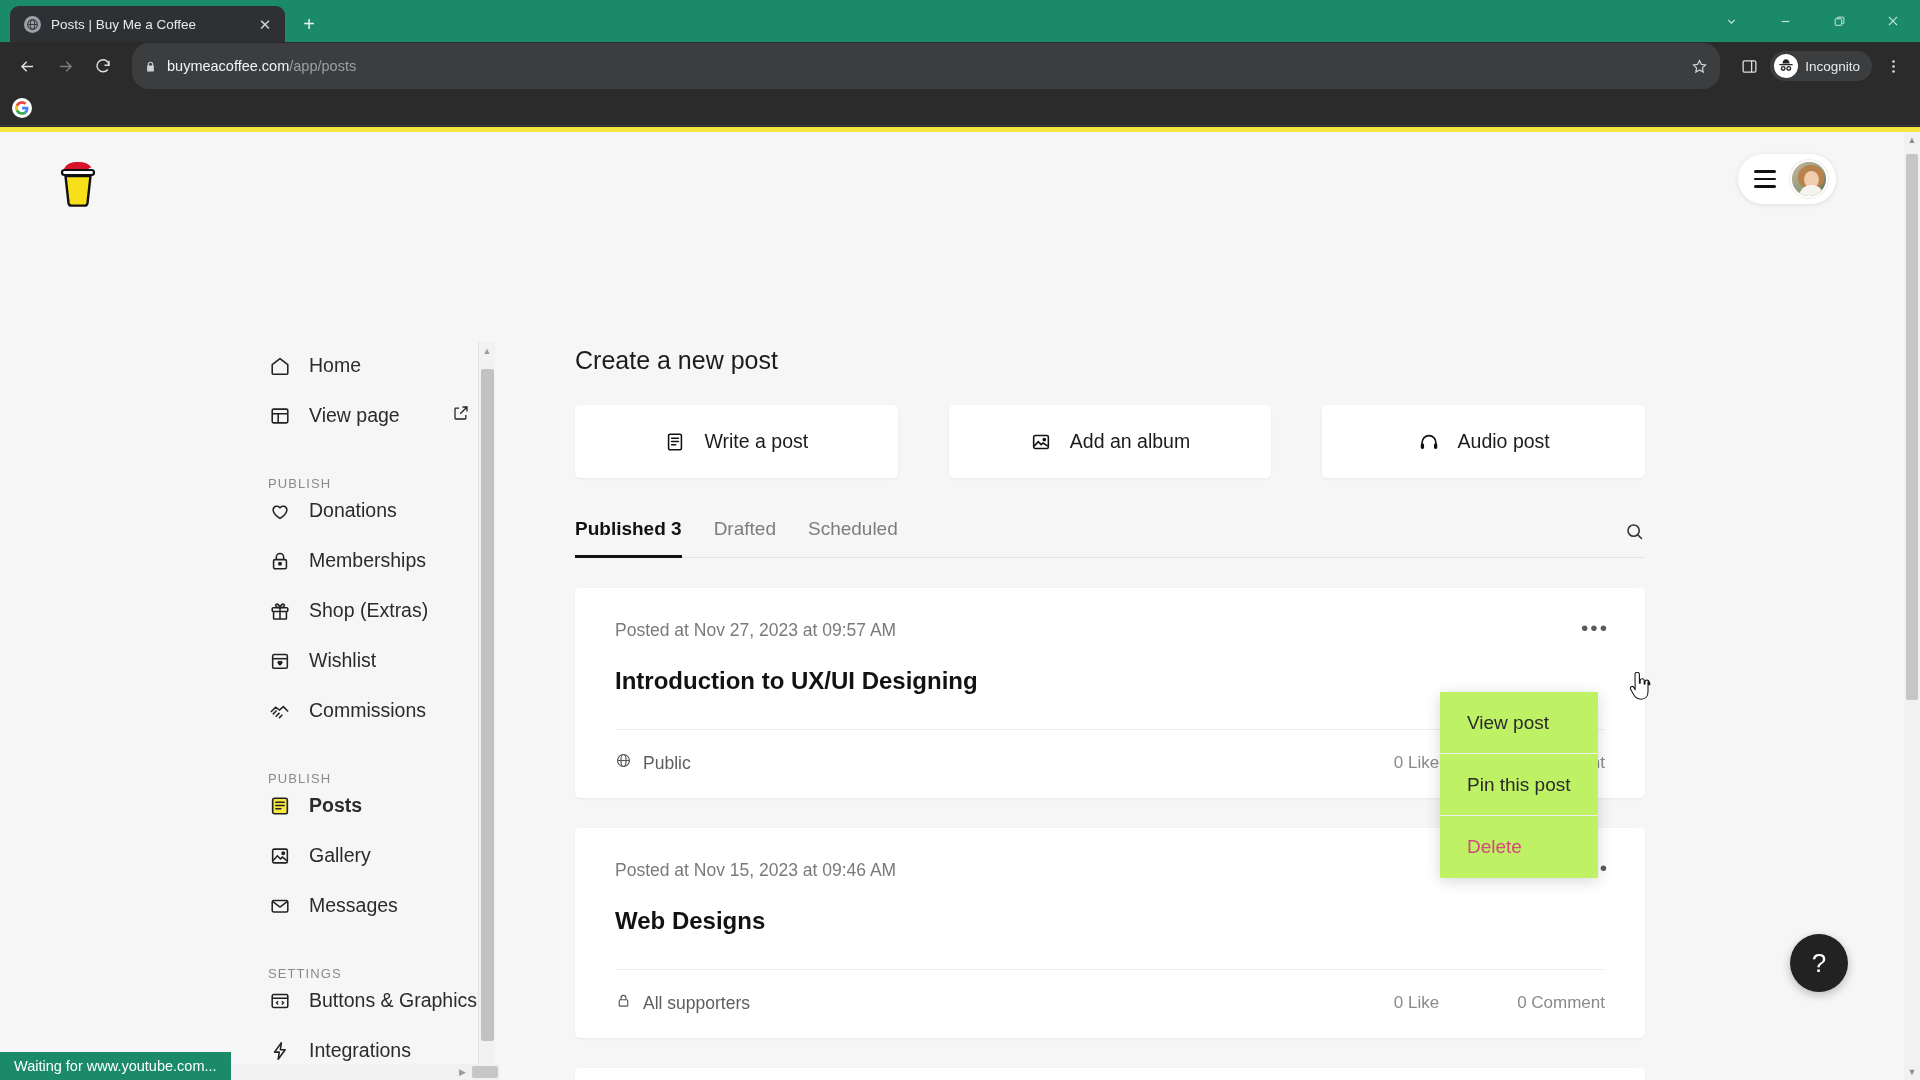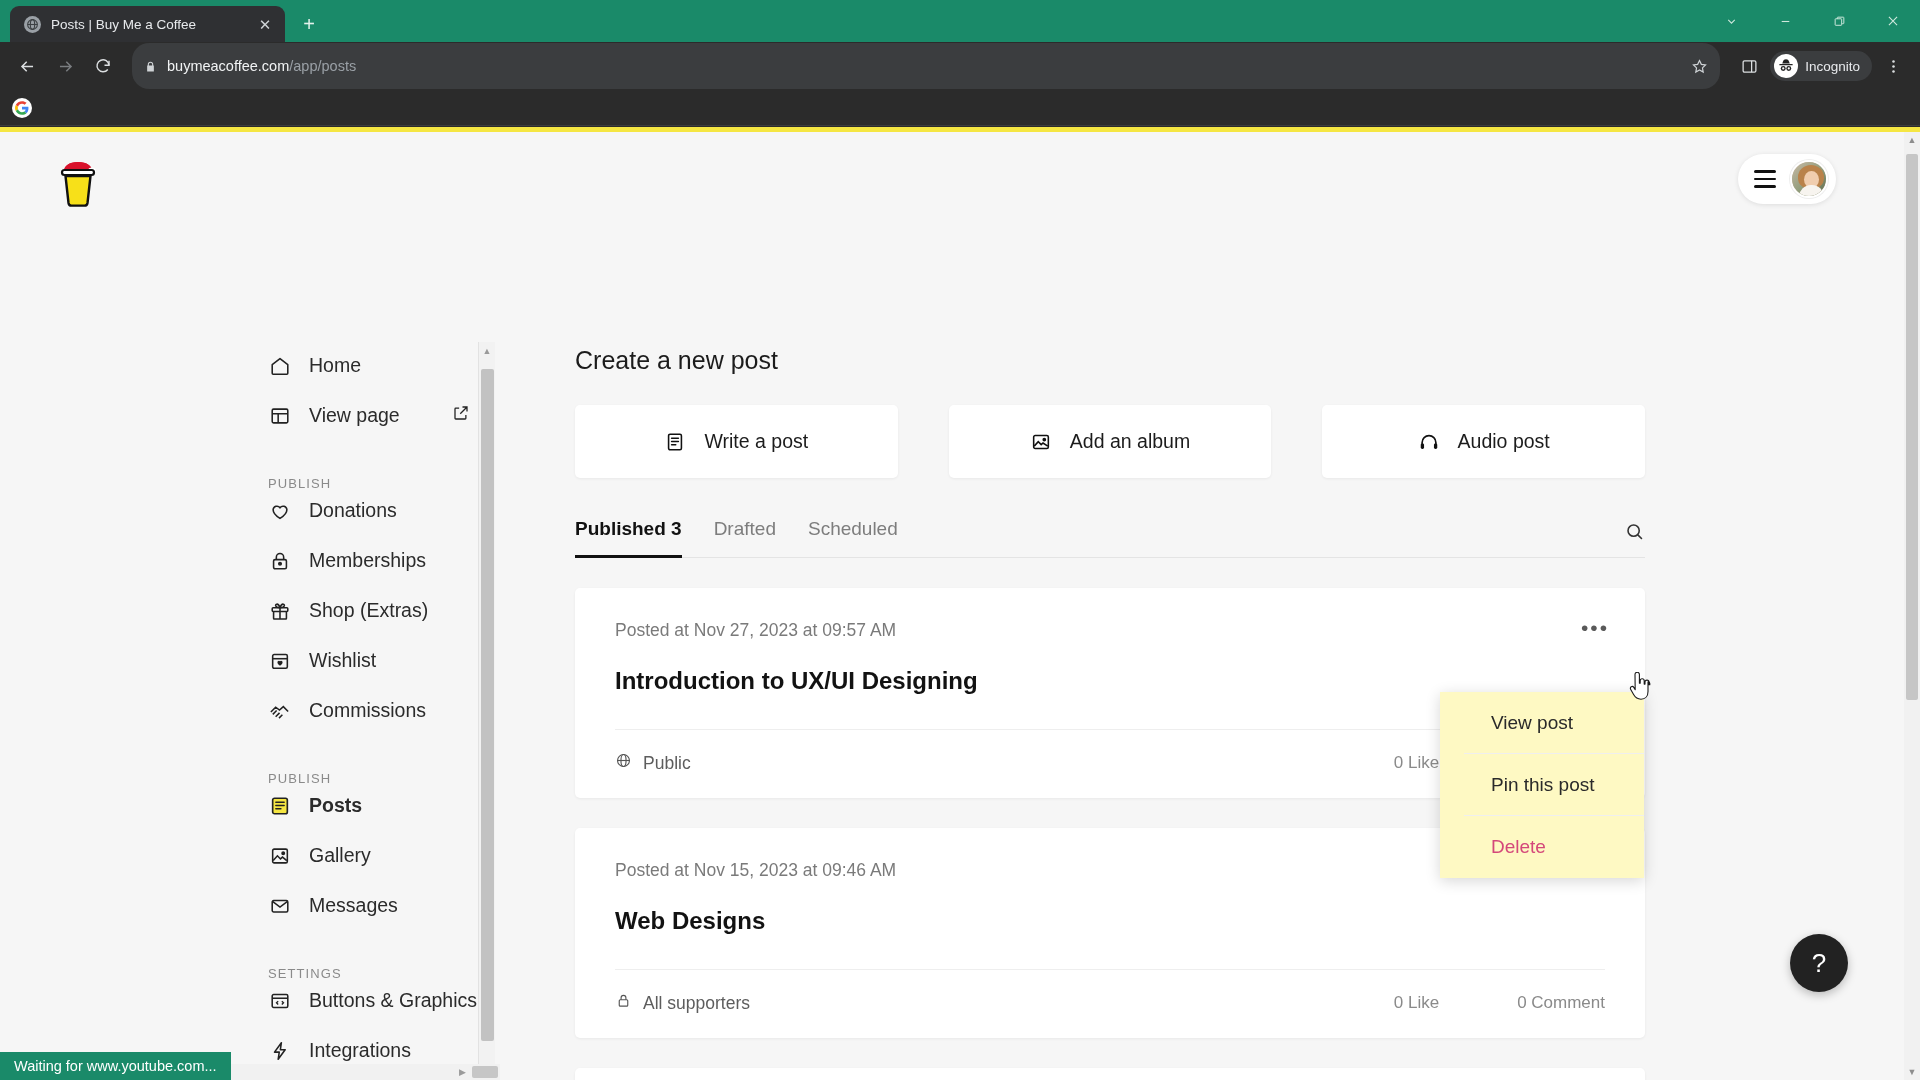--- a/index.html
+++ b/index.html
@@ -193,24 +193,23 @@
   }
   .visibility { display: flex; align-items: center; gap: 11px; font-size: 17.5px; color: #5d5d5d; }
   .foot-stats { margin-left: auto; display: flex; gap: 78px; font-size: 17px; color: #8a8a8a; }
   .kebab {
     position: absolute; right: 36px; top: 34px; letter-spacing: 2px;
     color: #5a5a5a; font-size: 21px; line-height: 12px;
   }
 
   
   .dropdown {
-    position: absolute; left: 1440px; top: 560px; width: 204px;
-    background: #fef9c3; box-shadow: 0 3px 14px rgba(0,0,0,.16);
+    position: absolute; left: 1440px; top: 560px; width: 158px;
+    background: #bef264; box-shadow: 0 3px 14px rgba(0,0,0,.16);
     z-index: 40;
-    padding-left: 24px;
   }
   .dd-item {
     height: 62px; display: flex; align-items: center; padding-left: 27px;
     font-size: 19px; color: #2a2a2a; border-bottom: 1px solid #efefef;
   }
   .dd-item:last-child { border-bottom: none; }
   .dd-item.danger { color: #d4487a; }
 
   .cursor {
     position: absolute; left: 1627px; top: 540px; z-index: 60;

